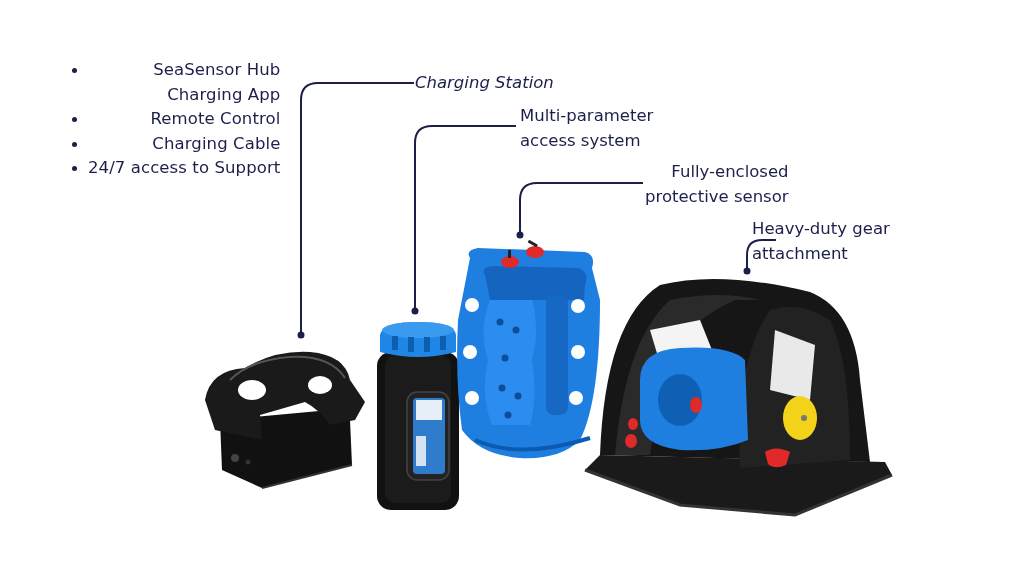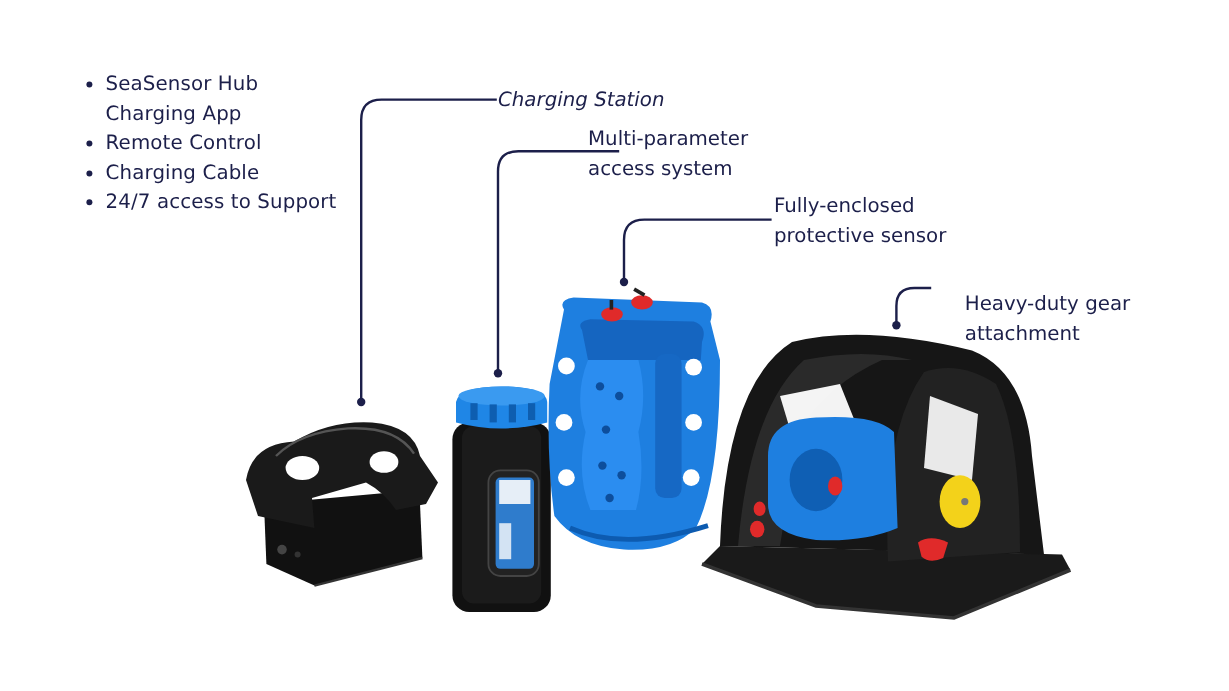--- a/index.html
+++ b/index.html
@@ -1,47 +1,47 @@
 <!DOCTYPE html>
 <html><head>
 <meta charset="utf-8">
 <style>
   html, body { margin:0; padding:0; background:#ffffff; }
   body { width:1024px; height:576px; position:relative; overflow:hidden;
          font-family:"DejaVu Sans","Liberation Sans",sans-serif; color:#1c1f4a; }
-  .bullets { position:absolute; left:70px; top:58px; margin:0; padding:0; list-style:none; }
+  .bullets { position:absolute; left:70px; top:58px; margin:0; padding:0; list-style:none;text-align:right; }
   .bullets li { position:relative; padding-left:18px; font-size:16.5px; line-height:24.5px; letter-spacing:0.1px; }
   .bullets li::before { content:""; position:absolute; left:2px; top:10px; width:5px; height:5px; border-radius:50%; background:#1c1f4a; }
   .label { position:absolute; font-size:16.5px; line-height:24.5px; color:#1c1f4a; white-space:nowrap; }
   svg.overlay { position:absolute; left:0; top:0; }
 </style>
 </head>
 <body>
 
 <ul class="bullets">
   <li>SeaSensor Hub</li>
   <li style="list-style:none;" class="cont"><span>Charging App</span></li>
   <li>Remote Control</li>
   <li>Charging Cable</li>
   <li>24/7 access to Support</li>
 </ul>
 <style>.bullets li.cont::before{display:none;}</style>
 
 <div class="label" style="left:415px; top:71px;font-style:italic;">
   <span>Charging Station</span>
 </div>
-<div class="label" style="left:490px; top:104px;">
+<div class="label" style="left:520px; top:104px;">
   <div>Multi-parameter</div>
   <div>access system</div>
 </div>
-<div class="label" style="left:645px; top:160px;">
+<div class="label" style="left:645px; top:160px;text-align:right;">
   <div>Fully-enclosed</div>
   <div>protective sensor</div>
 </div>
-<div class="label" style="left:804px; top:217px;margin-top:24px;">
+<div class="label" style="left:752px; top:217px;">
   <div>Heavy-duty gear</div>
   <div>attachment</div>
 </div>
 
 <svg class="overlay" width="1024" height="576" viewBox="0 0 1024 576">
 
   <g fill="none" stroke="#1c1f4a" stroke-width="2">
     <path d="M414,83 H318 Q301,83 301,100 V335"></path>
     <path d="M516,126 H432 Q415,126 415,143 V311"></path>
     <path d="M643,183 H537 Q520,183 520,200 V235"></path>

